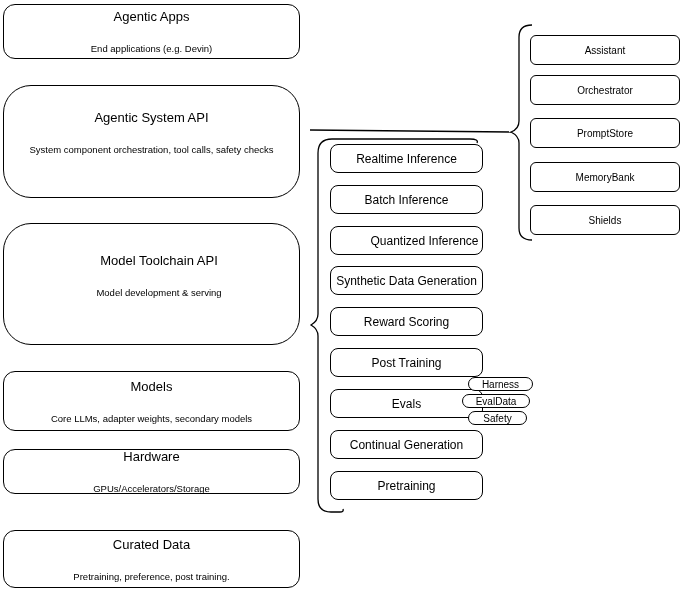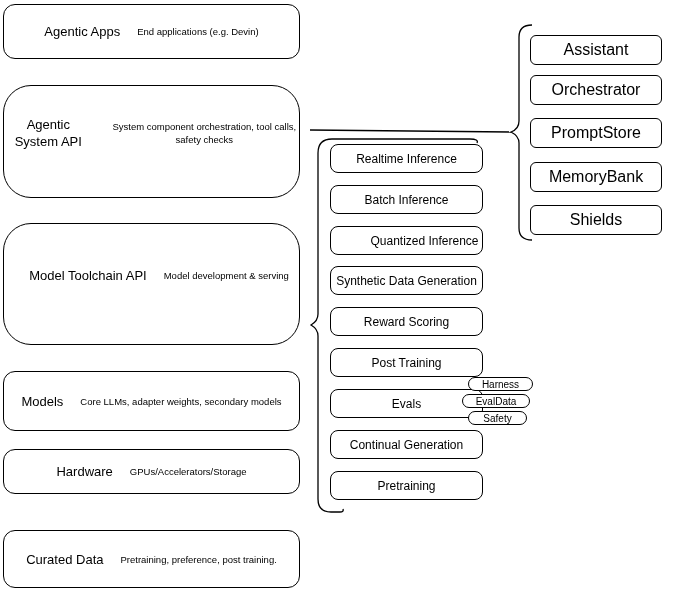--- a/index.html
+++ b/index.html
@@ -19,30 +19,30 @@
     display:flex;flex-direction:column;
     align-items:center;justify-content:center;
     text-align:center;
   }
   
   .lbox{ left:3px; width:297px; border-radius:12px; }
   .lbox.big{ border-radius:28px; }
   .lbox .t{ font-size:13px; line-height:17px; }
   .lbox .s{ font-size:9.5px; line-height:13px; }
   .lbox.big .inner{ transform:translateY(-9px); }
-  .inner{ display:flex;align-items:center; gap:17px; }
+  .inner{ display:flex;flex-direction:column;align-items:center; gap:17px; }
   
   .mbox{
     left:330px; width:153px; height:29px;
     border-radius:8px; font-size:12px;
   }
   
   .rbox{
-    left:530px; width:132px; height:30px;
-    border-radius:6px; font-size:16px;
+    left:530px; width:150px; height:30px;
+    border-radius:6px; font-size:10px;
   }
   
   .pill{
     position:absolute; height:14px;
     background:#ffffff; border:1.2px solid #000;
     border-radius:8px; box-sizing:border-box;
     display:flex;align-items:center;justify-content:center;
     font-size:10px; z-index:5;
   }
   svg.overlay{

